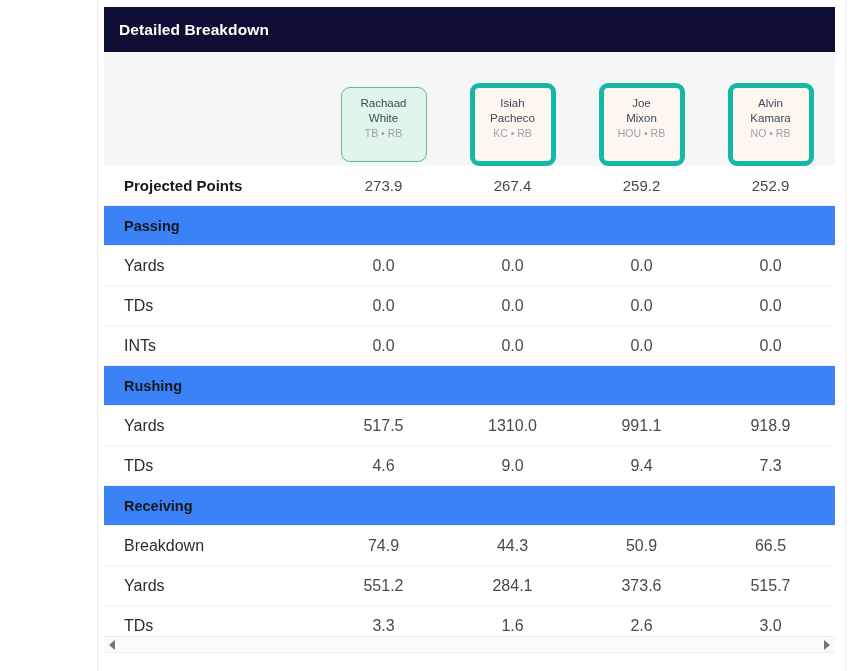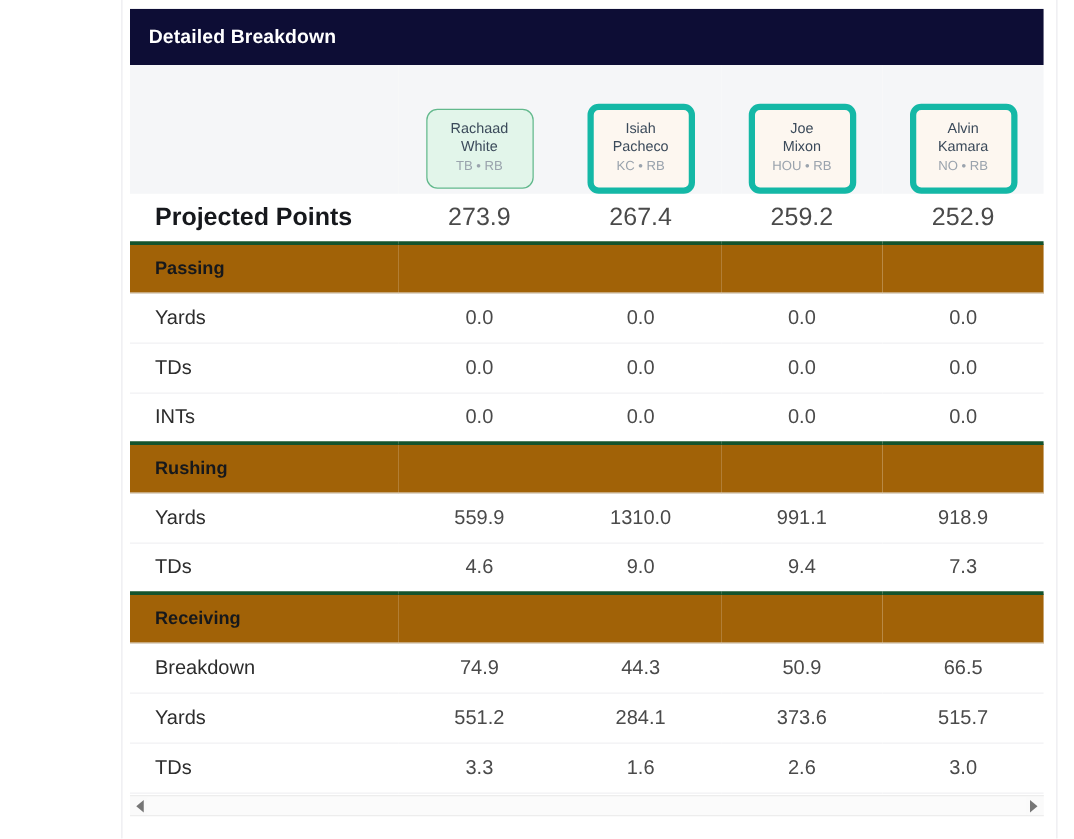--- a/index.html
+++ b/index.html
@@ -75,21 +75,21 @@
   tr.player-head td {
     padding: 0;
     height: 94px;
     vertical-align: middle;
     text-align: center;
   }
 
   .player-chip {
     display: inline-block;
     width: 86px;
-    padding: 8px 4px 9px;
+    padding: 8px 4px 20px;
     border-radius: 9px;
     line-height: 1.28;
     margin-top: 31px;
   }
   .player-chip .pname {
     font-size: 11.5px;
     color: #3b4a5a;
     display: block;
   }
   .player-chip .pmeta {
@@ -115,35 +115,35 @@
     text-align: center;
     border-bottom: 1px solid #f1f1f3;
     vertical-align: middle;
   }
   tr.data-row td.lbl {
     text-align: left;
     padding-left: 20px;
     color: #2c2c2c;
   }
   tr.data-row.emphasis td {
-    font-size: 20px;
+    font-size: 15px;
   }
   tr.data-row.emphasis td.lbl {
     font-weight: bold;
     color: #16181c;
   }
   tr.data-row.emphasis td.val {
     color: #4a4a4a;
   }
 
   
   tr.section-row td {
     height: 40px;
-    background: #a16207;
-    border-top: 3px solid #14532d;
+    background: #3b82f6;
+    border-top: 1px solid #14532d;
     border-bottom: 1px solid #eceef1;
   }
   tr.section-row td.lbl {
     padding-left: 20px;
     font-size: 14.5px;
     font-weight: bold;
     color: #16181c;
     text-align: left;
   }
 
@@ -250,21 +250,21 @@
           </tr>
           <tr class="section-row">
             <td class="lbl">Rushing</td>
             <td></td>
             <td></td>
             <td></td>
             <td></td>
           </tr>
           <tr class="data-row">
             <td class="lbl">Yards</td>
-            <td class="val">559.9</td>
+            <td class="val">517.5</td>
             <td class="val">1310.0</td>
             <td class="val">991.1</td>
             <td class="val">918.9</td>
           </tr>
           <tr class="data-row">
             <td class="lbl">TDs</td>
             <td class="val">4.6</td>
             <td class="val">9.0</td>
             <td class="val">9.4</td>
             <td class="val">7.3</td>

